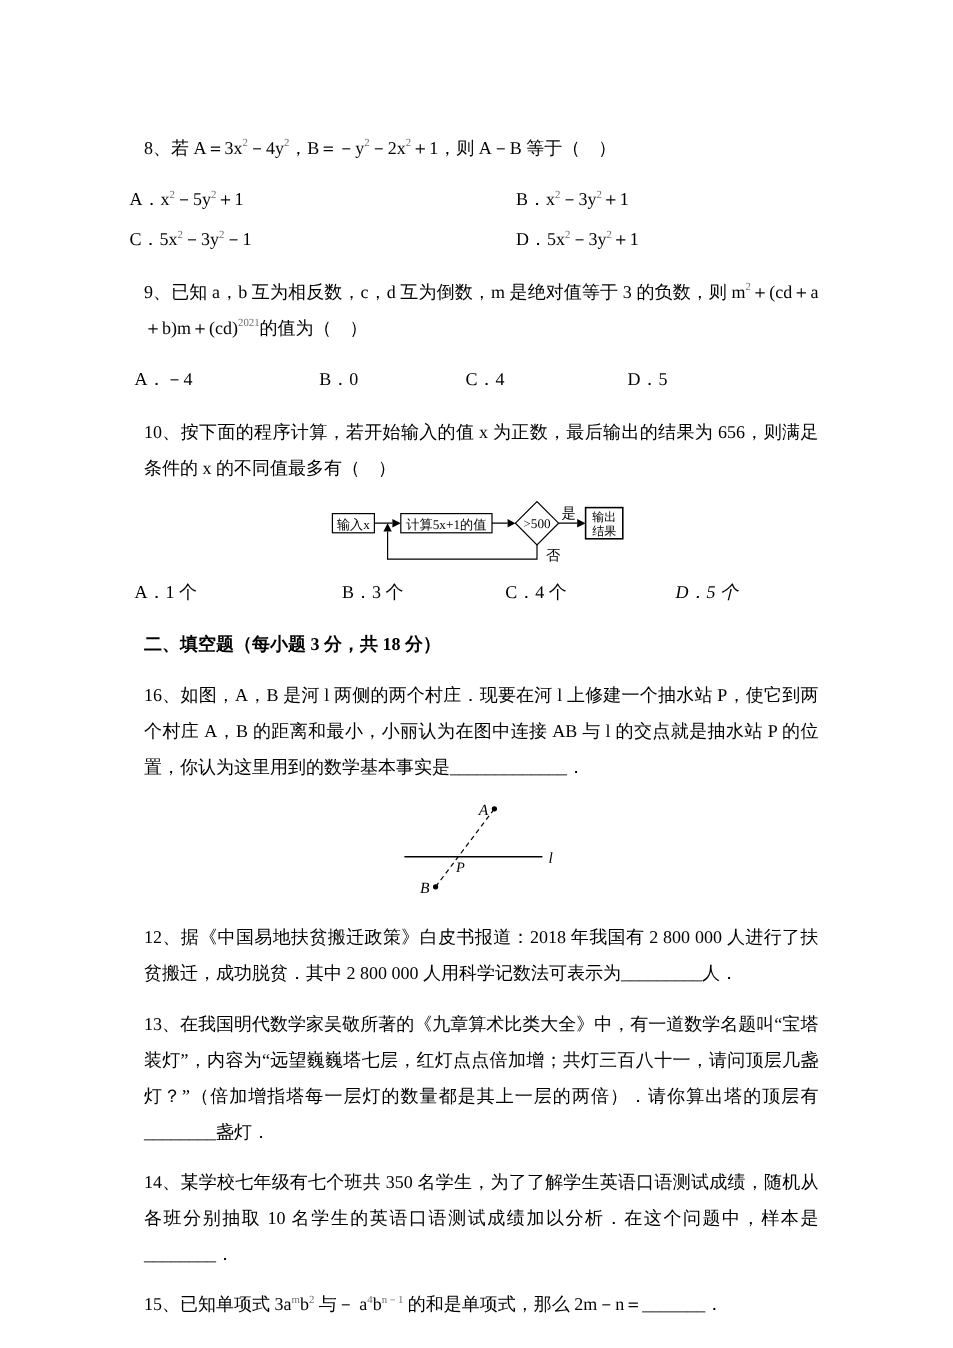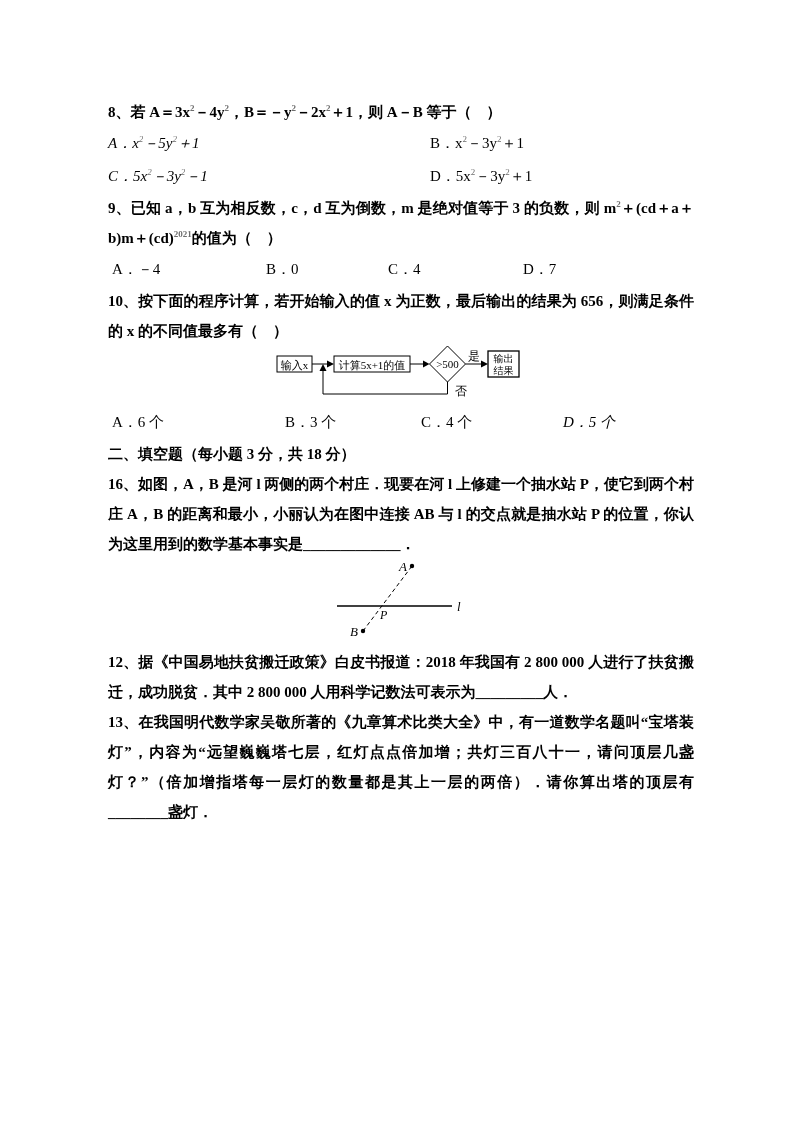--- a/index.html
+++ b/index.html
@@ -5,28 +5,28 @@
   html,body { margin:0; padding:0; }
   body {
     width:794px; height:1123px; background:#ffffff; overflow:hidden;
     font-family:"Liberation Serif","DejaVu Serif",serif;
     color:#000; position:relative;
   }
   .page {
     position:absolute; left:108px; top:97px; width:586px;
     font-size:15px; line-height:30px; text-align:justify;
   }
-  .page p { margin:0; padding:0;font-weight:bold; }
+  .page p { margin:12px; padding:0; }
   .mt3 { margin-top:3px; }
   .mt16 { margin-top:16px; }
   sup.sp { font-size:9px; color:#6e6e6e; line-height:0; }
   .opts { position:relative; height:33px; line-height:33px; text-align:left; }
   .opts span { position:absolute; top:0; white-space:nowrap; }
   
-  .q8 .oa,.q8 .oc { left:0;font-style:italic; }   .q8 .ob,.q8 .od { left:322px; }
+  .q8 .oa,.q8 .oc { left:0; }   .q8 .ob,.q8 .od { left:322px; }
   .q9 .oa { left:4px; } .q9 .ob { left:158px; } .q9 .oc { left:280px; } .q9 .od { left:415px; }
   .q10 .oa { left:4px; } .q10 .ob { left:161px;margin-left:16px; } .q10 .oc { left:313px; } .q10 .od { left:455px;font-style:italic; }
   .sec-header { font-weight:700; }
   .flow-wrap { position:relative; height:60px; }
   .flow-wrap svg { position:absolute; left:162px; top:-4px; }
   .fig-wrap { position:relative; height:88px; }
   .fig-wrap svg { position:absolute; left:196px; top:0; }
   svg text { font-family:"Liberation Serif","DejaVu Serif",serif; }
   .fig-italic { font-style:italic; }
 </style>
@@ -43,21 +43,21 @@
   <div class="opts q8">
     <span class="oa">C．5x<sup class="sp">2</sup>－3y<sup class="sp">2</sup>－1</span>
     <span class="ob">D．5x<sup class="sp">2</sup>－3y<sup class="sp">2</sup>＋1</span>
   </div>
 
   <p class="mt3">9、已知 a，b 互为相反数，c，d 互为倒数，m 是绝对值等于 3 的负数，则 m<sup class="sp">2</sup>＋(cd＋a＋b)m＋(cd)<sup class="sp">2021</sup>的值为（　）</p>
   <div class="opts q9">
     <span class="oa">A．－4</span>
     <span class="ob">B．0</span>
     <span class="oc">C．4</span>
-    <span class="od">D．7</span>
+    <span class="od">D．5</span>
   </div>
 
   <p class="mt3">10、按下面的程序计算，若开始输入的值 x 为正数，最后输出的结果为 656，则满足条件的 x 的不同值最多有（　）</p>
 
   <div class="flow-wrap">
     <svg width="262" height="60" viewBox="0 0 262 60">
 
       <path d="M42 22 H57" stroke="#000" stroke-width="1" fill="none"></path>
       <path d="M140 22 H153" stroke="#000" stroke-width="1" fill="none"></path>
       <path d="M195.5 22 H211" stroke="#000" stroke-width="1" fill="none"></path>
@@ -77,21 +77,21 @@
       <text x="102" y="26.5" font-size="11" text-anchor="middle">计算5x+1的值</text>
       <text x="177.5" y="26" font-size="11" text-anchor="middle">&gt;500</text>
       <text x="198" y="18" font-size="12">是</text>
       <text x="185" y="53" font-size="12">否</text>
       <text x="233.5" y="20" font-size="10" text-anchor="middle">输出</text>
       <text x="233.5" y="31.5" font-size="10" text-anchor="middle">结果</text>
     </svg>
   </div>
 
   <div class="opts q10">
-    <span class="oa">A．6 个</span>
+    <span class="oa">A．1 个</span>
     <span class="ob">B．3 个</span>
     <span class="oc">C．4 个</span>
     <span class="od">D．5 个</span>
   </div>
 
   <p class="sec-header">二、填空题（每小题 3 分，共 18 分）</p>
 
   <p class="mt3">16、如图，A，B 是河 l 两侧的两个村庄．现要在河 l 上修建一个抽水站 P，使它到两个村庄 A，B 的距离和最小，小丽认为在图中连接 AB 与 l 的交点就是抽水站 P 的位置，你认为这里用到的数学基本事实是_____________．</p>
 
   <div class="fig-wrap">
@@ -104,16 +104,18 @@
       <text x="46" y="77" font-size="13" class="fig-italic">B</text>
       <text x="76" y="60" font-size="12" class="fig-italic">P</text>
       <text x="153" y="52" font-size="13" class="fig-italic">l</text>
     </svg>
   </div>
 
   <p>12、据《中国易地扶贫搬迁政策》白皮书报道：2018 年我国有 2 800 000 人进行了扶贫搬迁，成功脱贫．其中 2 800 000 人用科学记数法可表示为_________人．</p>
 
   <p class="mt3">13、在我国明代数学家吴敬所著的《九章算术比类大全》中，有一道数学名题叫“宝塔装灯”，内容为“远望巍巍塔七层，红灯点点倍加增；共灯三百八十一，请问顶层几盏灯？”（倍加增指塔每一层灯的数量都是其上一层的两倍）．请你算出塔的顶层有________盏灯．</p>
 
+  <p class="mt3">14、某学校七年级有七个班共 350 名学生，为了了解学生英语口语测试成绩，随机从各班分别抽取 10 名学生的英语口语测试成绩加以分析．在这个问题中，样本是________．</p>
 
+  <p class="mt16">15、已知单项式 3a<sup class="sp">m</sup>b<sup class="sp">2</sup> 与－ a<sup class="sp">4</sup>b<sup class="sp">n－1</sup> 的和是单项式，那么 2m－n＝_______．</p>
 
 
 </div>
 
 </body></html>

